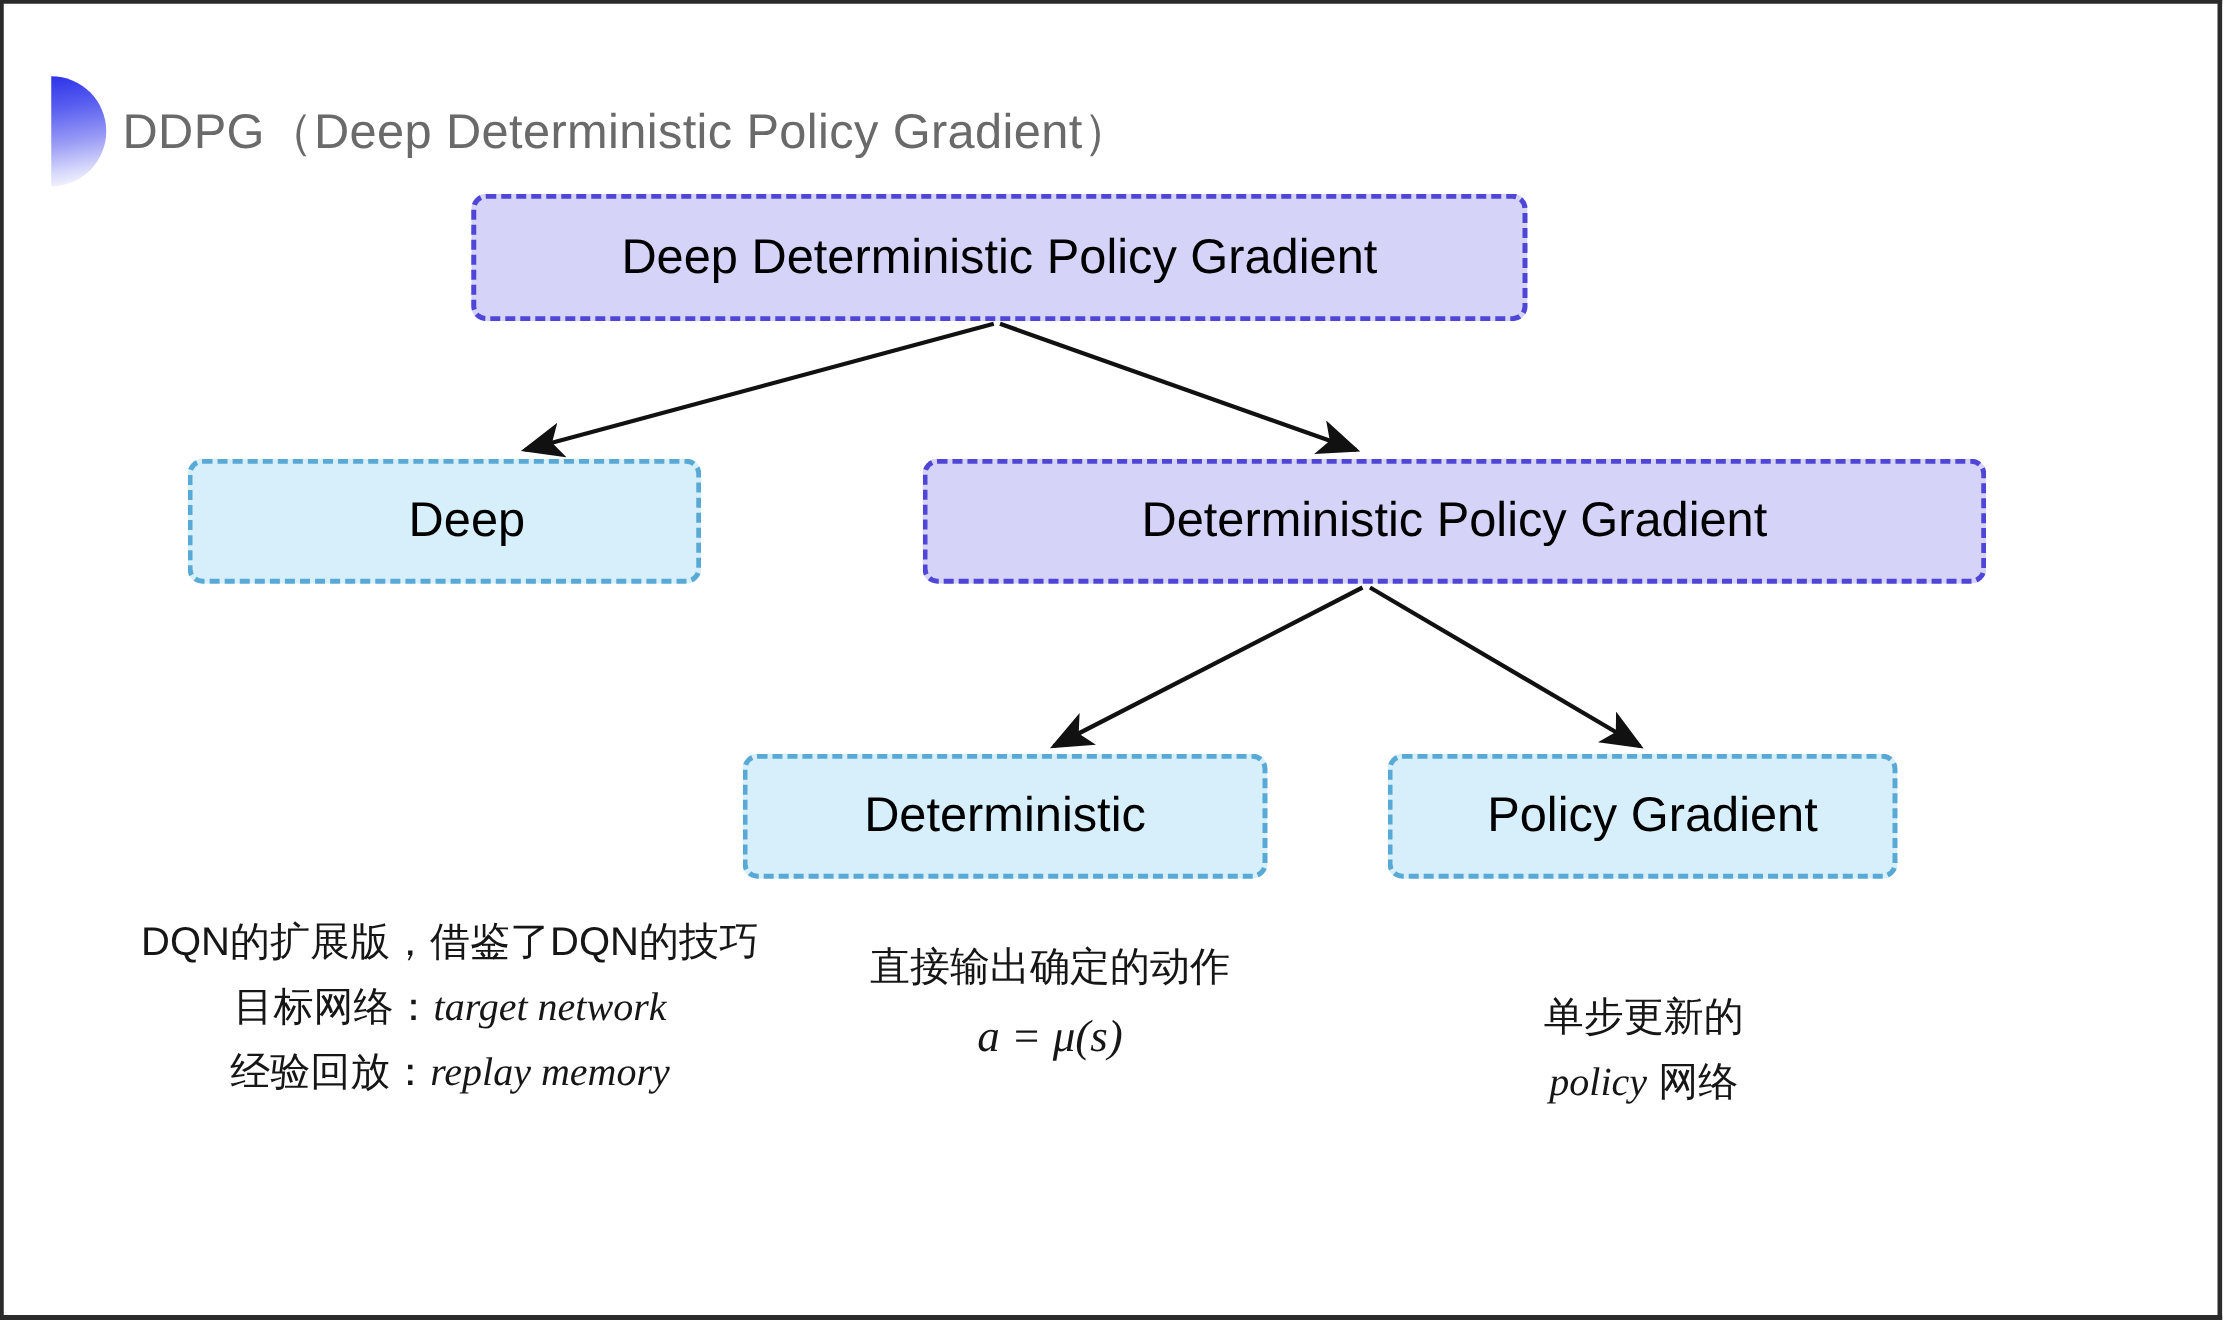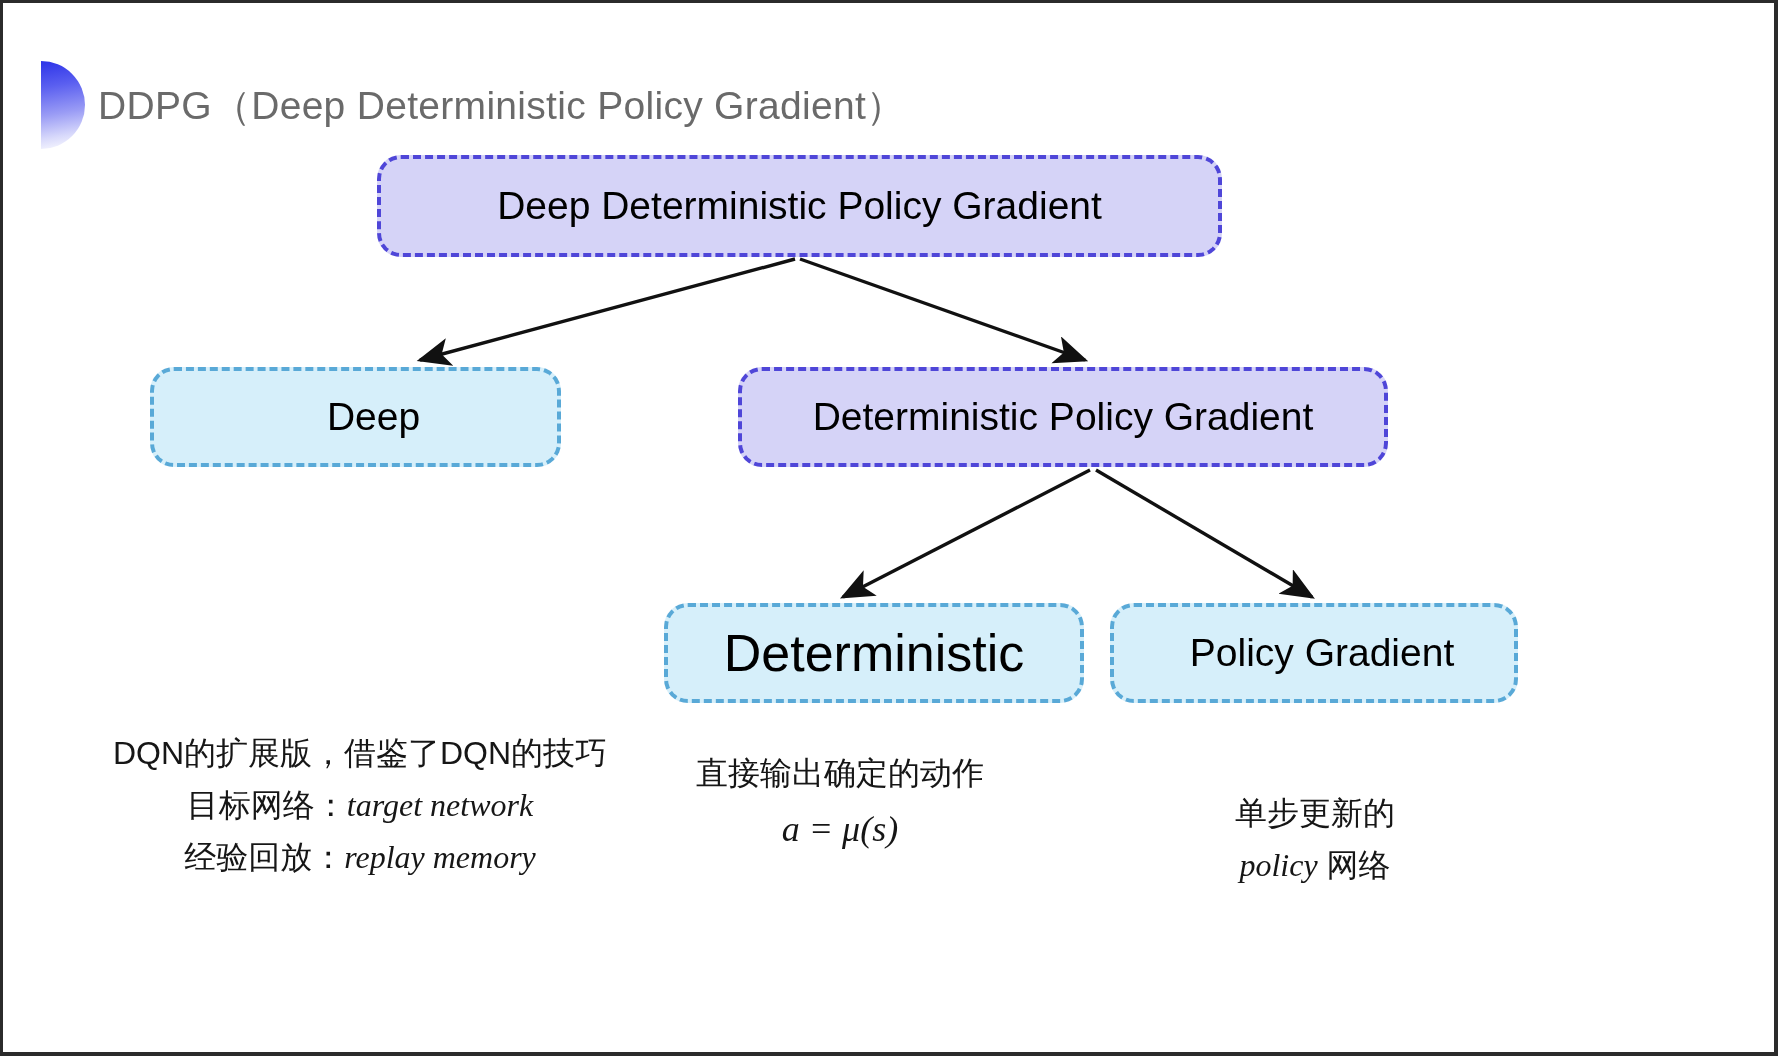--- a/index.html
+++ b/index.html
@@ -47,41 +47,41 @@
     color: #6a6a6a;
     letter-spacing: 0.3px;
     white-space: nowrap;
     font-weight: 400;
   }
 
   
   .node {
     position: absolute;
     box-sizing: border-box;
-    border-radius: 24px;
+    border-radius: 12px;
     display: flex;
     align-items: center;
     justify-content: center;
     color: #000000;
     text-align: center;
     white-space: nowrap;
   }
   .node-purple {
     background: #d5d3f7;
     border: 4px dashed #4f46d8;
   }
   .node-cyan {
     background: #d6effa;
     border: 4px dashed #59a9d7;
   }
 
   #node-root          { left: 377px;  top: 155px; width: 845px; height: 102px; font-size: 39px; }
   #node-deep          { left: 150px;  top: 367px; width: 411px; height: 100px; font-size: 39px; padding-left: 36px; }
-  #node-dpg           { left: 738px;  top: 367px; width: 650px; height: 100px; font-size: 39px; }
-  #node-deterministic { left: 664px;  top: 603px; width: 420px; height: 100px; font-size: 52px; }
+  #node-dpg           { left: 738px;  top: 367px; width: 851px; height: 100px; font-size: 39px; }
+  #node-deterministic { left: 594px;  top: 603px; width: 420px; height: 100px; font-size: 39px; }
   #node-policygrad    { left: 1110px; top: 603px; width: 408px; height: 100px; font-size: 39px; padding-left: 16px; }
 
   
   #arrows {
     position: absolute;
     left: 0; top: 0;
     width: 1778px;
     height: 1056px;
     pointer-events: none;
   }

